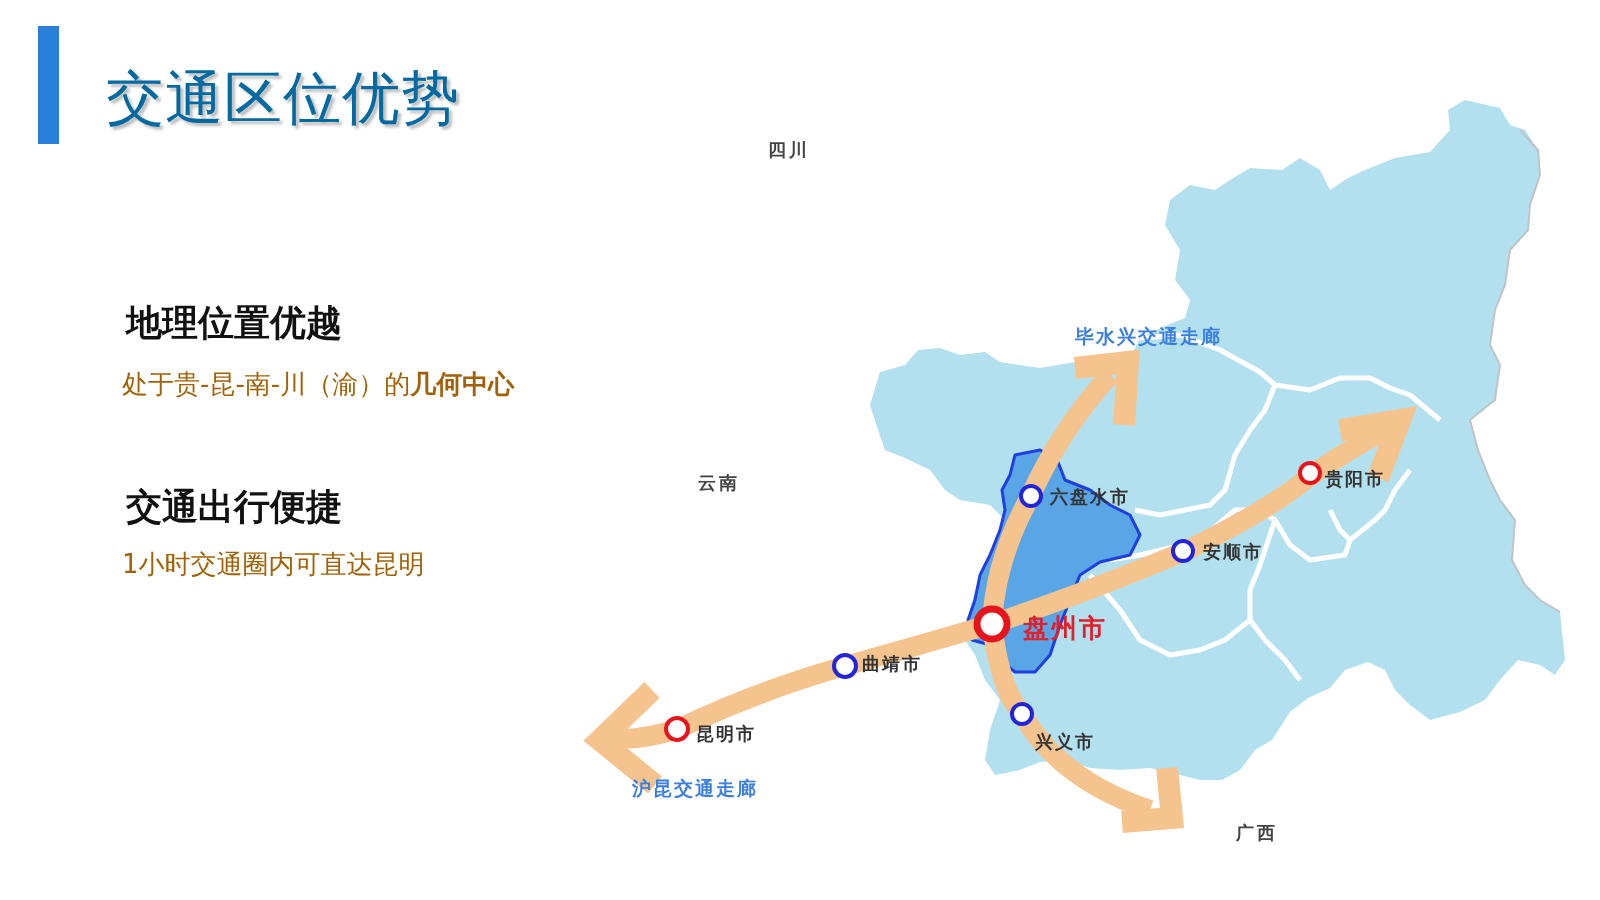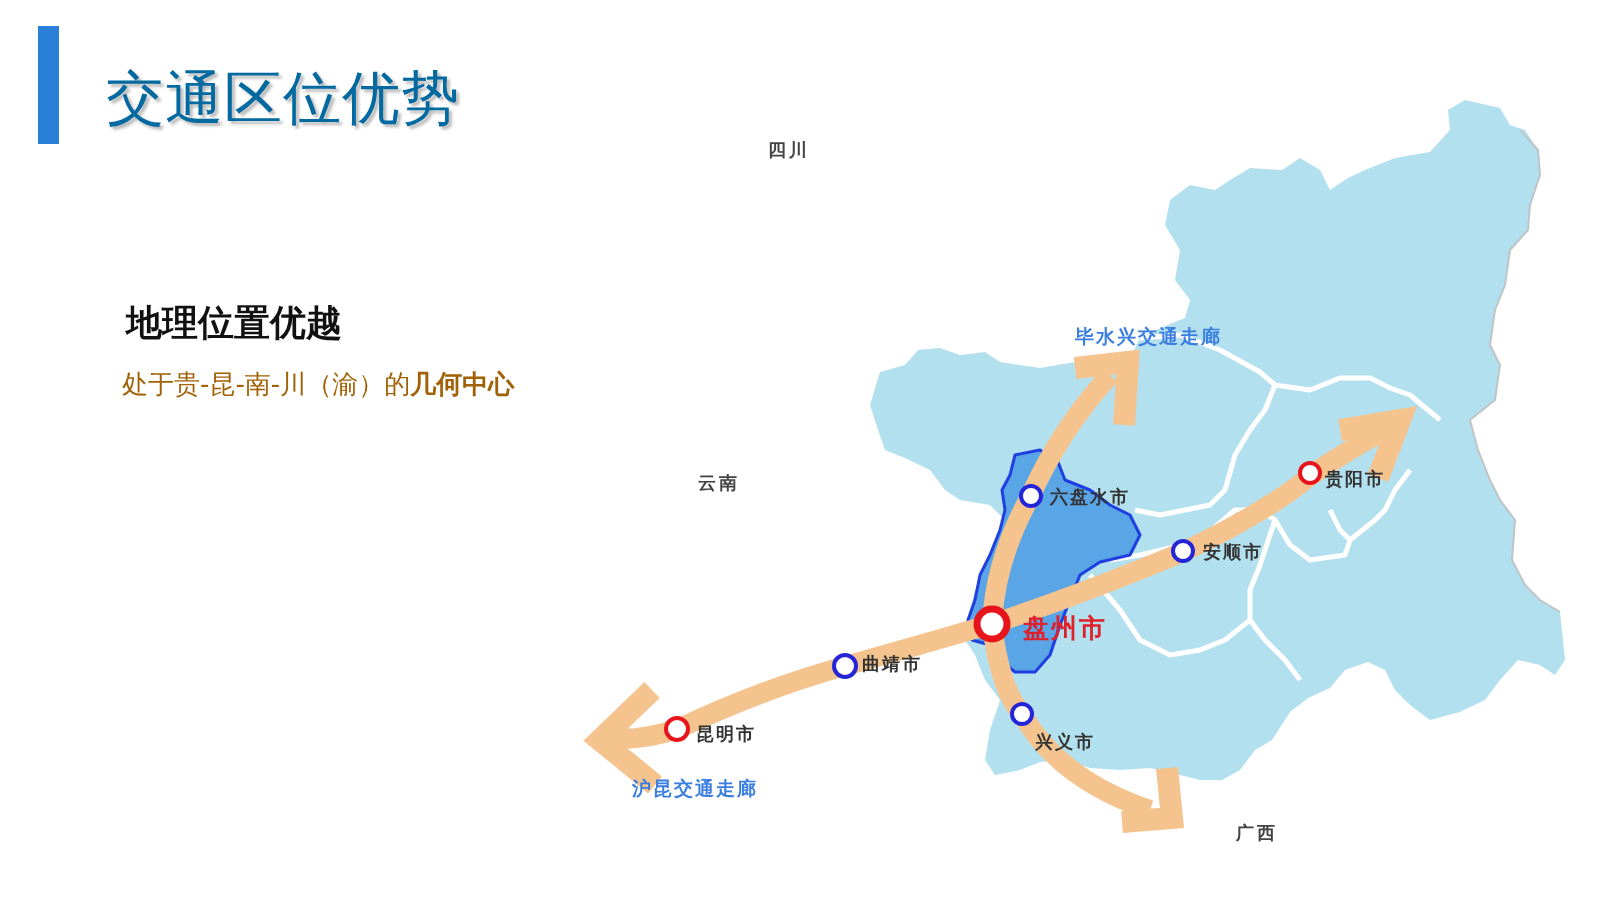--- a/index.html
+++ b/index.html
@@ -40,20 +40,22 @@
 
 <div class="title-bar"></div>
 <h1 class="page-title">交通区位优势</h1>
 
 <div class="section" id="sec1">
   <h2 class="section-heading">地理位置优越</h2>
   <p class="section-line"><span>处于贵-昆-南-川（渝）的</span><b>几何中心</b></p>
 </div>
 
 <div class="section" id="sec2">
+  <h2 class="section-heading">交通出行便捷</h2>
+  <p class="section-line">1小时交通圈内可直达昆明</p>
 </div>
 
 <svg class="map" viewBox="0 0 1600 900" xmlns="http://www.w3.org/2000/svg">
 
   <path fill="#b3e0ee" d="M880,372 L905,365 L918,350 L940,348 L960,355 L985,352 L1000,362 L1040,368 L1075,362 L1100,355 L1128,362 L1140,338 L1165,326 L1185,318 L1190,300 L1175,280 L1180,250 L1165,225 L1170,200 L1190,185 L1215,190 L1230,180 L1250,168 L1282,170 L1300,158 L1320,170 L1330,190 L1348,178 L1365,170 L1395,158 L1430,152 L1450,130 L1448,110 L1465,100 L1500,108 L1510,125 L1525,130 L1538,150 L1540,175 L1530,205 L1528,230 L1510,250 L1505,285 L1495,310 L1490,345 L1500,365 L1495,400 L1470,420 L1478,450 L1490,480 L1500,500 L1515,520 L1512,560 L1525,585 L1540,600 L1560,612 L1565,660 L1555,675 L1540,665 L1518,660 L1500,680 L1485,700 L1460,712 L1430,720 L1410,705 L1395,690 L1385,670 L1368,662 L1345,670 L1330,688 L1308,698 L1290,712 L1272,740 L1255,750 L1240,770 L1222,780 L1200,780 L1180,775 L1150,768 L1120,770 L1090,768 L1065,760 L1040,762 L1020,770 L995,775 L985,760 L990,730 L1000,700 L985,680 L975,655 L965,640 L970,610 L975,590 L990,570 L1000,545 L1005,520 L990,505 L960,500 L945,490 L930,470 L905,458 L885,450 L878,430 L870,405 Z"></path>
 
   <g fill="none" stroke="#ffffff" stroke-width="5" stroke-linejoin="round">
     <path d="M1140,338 L1180,335 L1220,350 L1260,372 L1275,385 L1310,390 L1340,378 L1370,378 L1390,388 L1410,395 L1440,420"></path>
     <path d="M1275,385 L1265,410 L1250,430 L1235,455 L1225,490 L1210,505 L1185,510 L1160,515 L1135,510"></path>
     <path d="M1110,560 L1140,555 L1170,548 L1200,540 L1235,510 L1260,510 L1275,520"></path>

